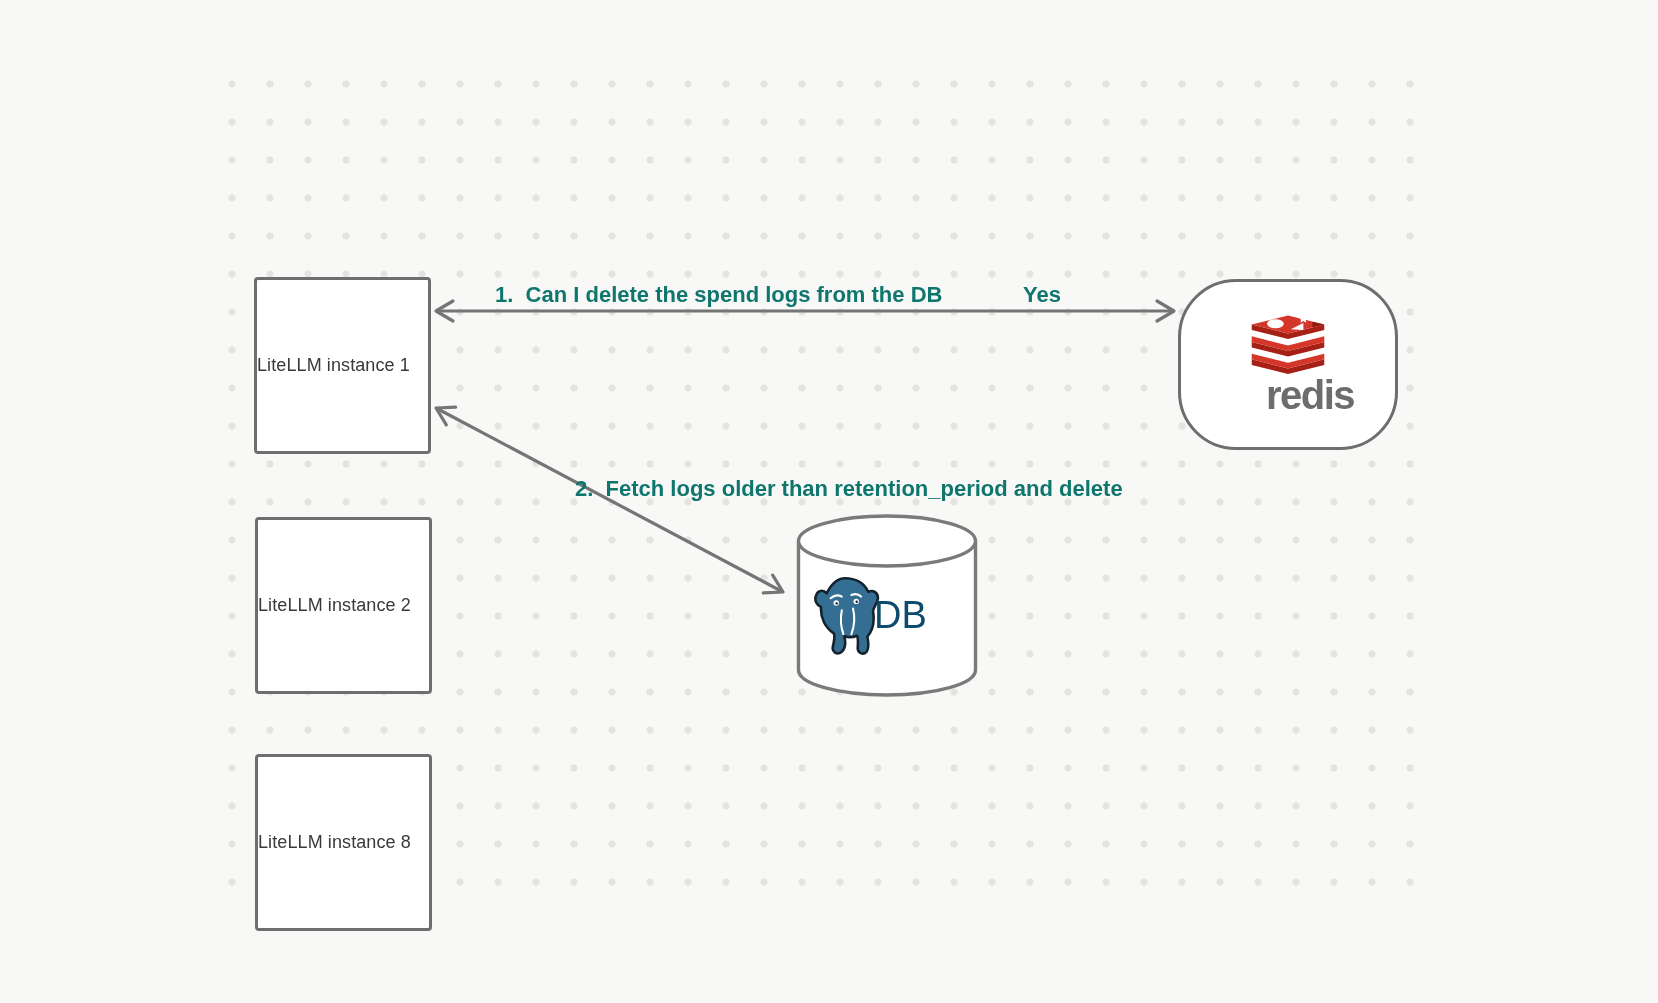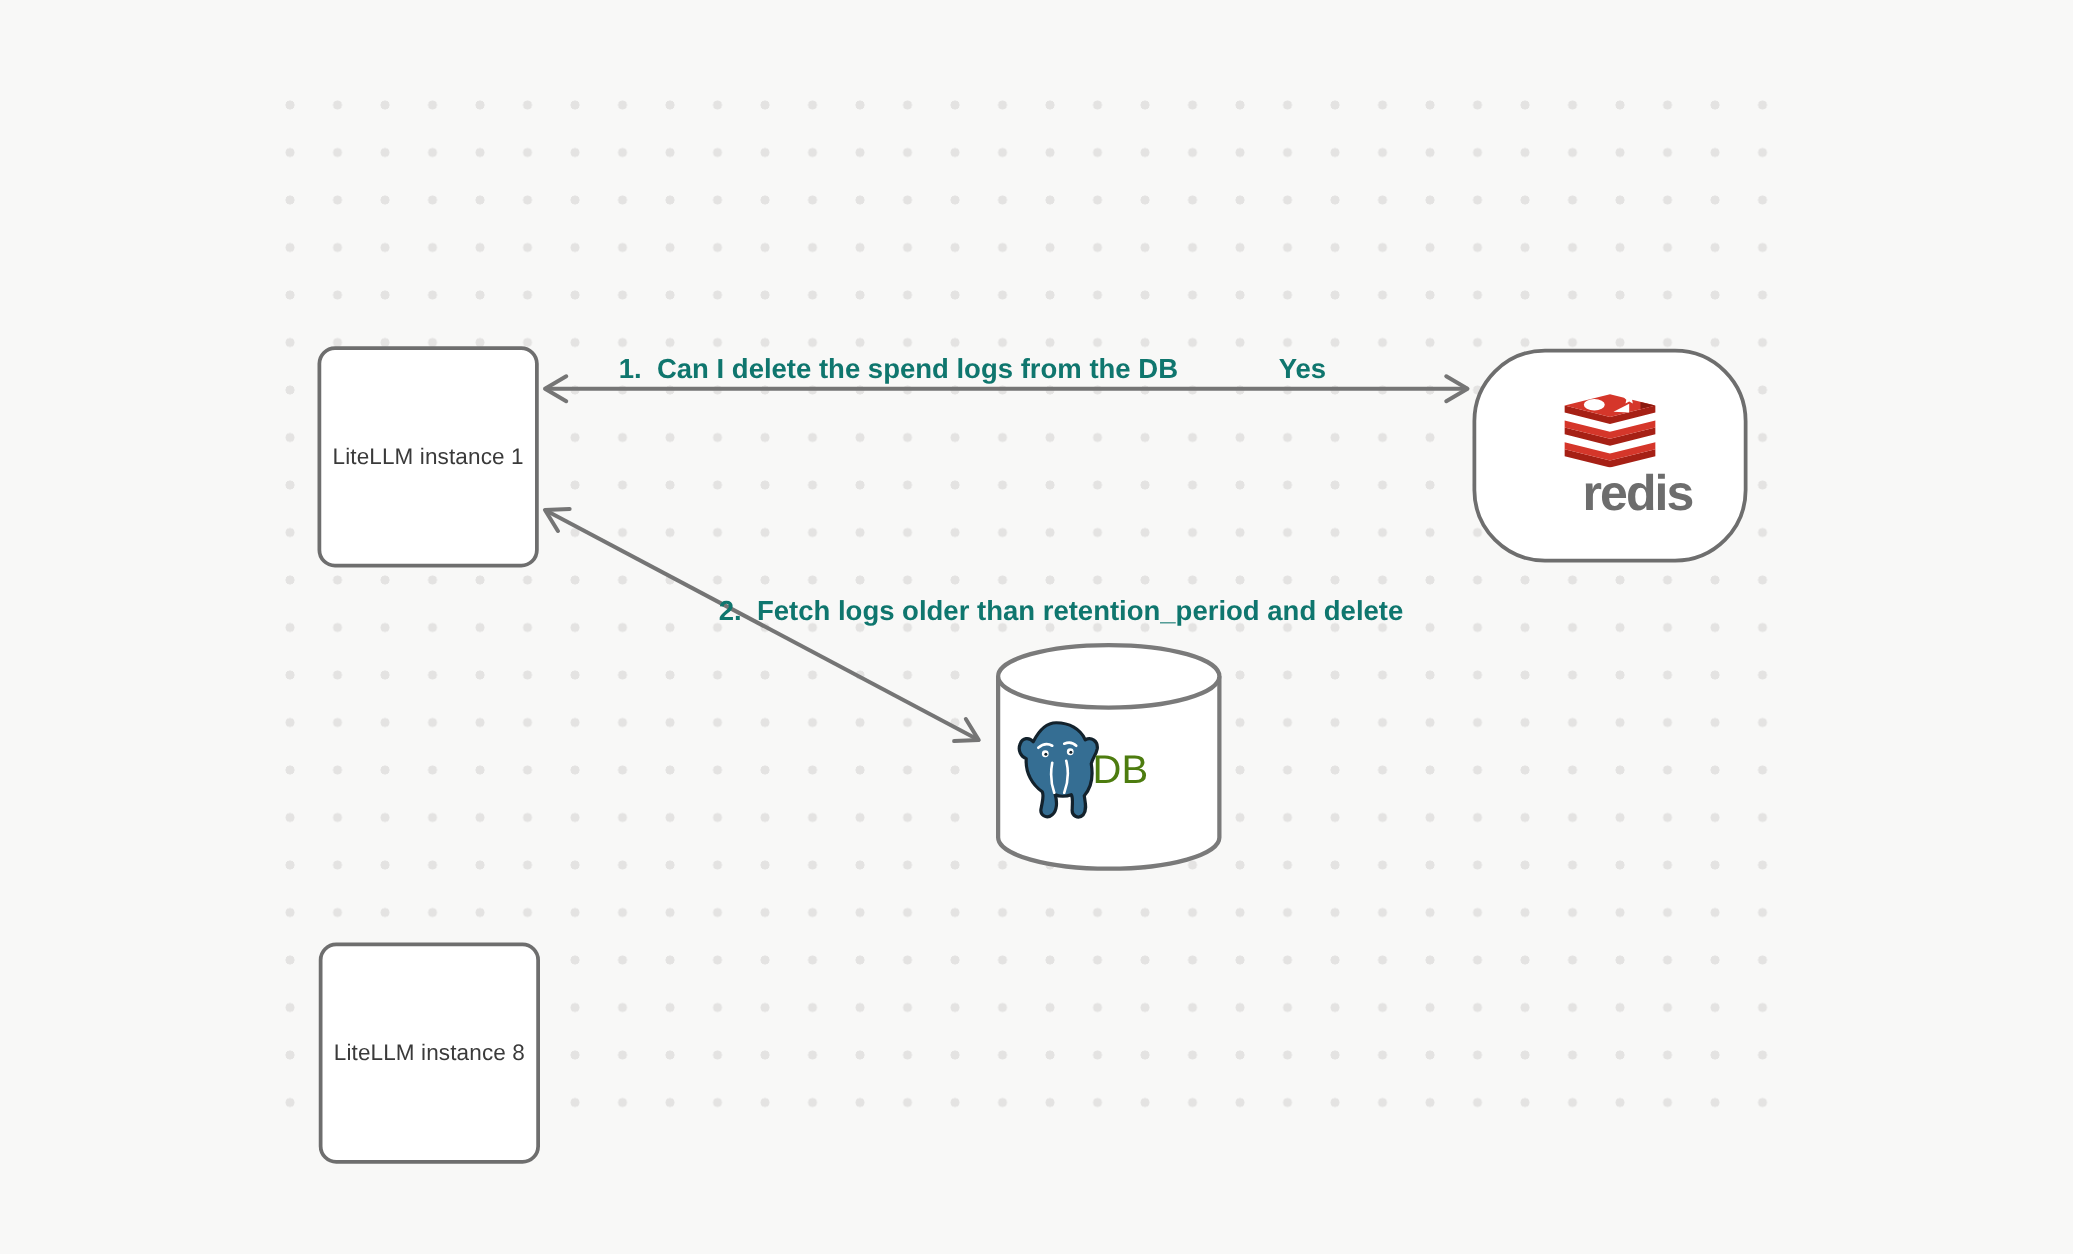--- a/index.html
+++ b/index.html
@@ -12,22 +12,22 @@
     background-image:radial-gradient(circle,#e4e3e2 3.4px,rgba(0,0,0,0) 3.8px);
     background-size:38px 38px;background-position:0 0;
   }
 
   
   svg.arrows{position:absolute;left:0;top:0;width:1658px;height:1003px;}
 
   
   .box{
     position:absolute;width:177px;height:177px;background:#ffffff;
-    border:3px solid #6e6e6e;border-radius:14px;box-sizing:border-box;
-    display:flex;align-items:center;justify-content:center;
+    border:3px solid #6e6e6e;border-radius:4px;box-sizing:border-box;
+    display:flex;align-items:center;justify-content:flex-start;
   }
   .box span{font-size:18px;color:#3a3a3a;letter-spacing:.1px;}
   .box1{left:254px;top:277px;}
   .box2{left:255px;top:517px;}
   .box3{left:255px;top:754px;}
 
   
   .redis-node{
     position:absolute;left:1178px;top:279px;width:220px;height:171px;
     background:#ffffff;border:3px solid #6e6e6e;border-radius:58px;box-sizing:border-box;
@@ -35,21 +35,21 @@
   }
   .redis-word{
     font-size:40px;font-weight:700;color:#6d6d6d;letter-spacing:-1.5px;
     line-height:1;margin-top:1px;margin-left:44px;
   }
 
   
   .cylinder{position:absolute;left:795px;top:512px;width:184px;height:190px;}
   .cylinder > svg.shape{position:absolute;left:0;top:0;}
   .db-content{position:absolute;left:14px;top:62px;display:flex;align-items:center;}
-  .db-word{font-size:32px;color:#4d7c0f;margin-left:-7px;letter-spacing:0;}
+  .db-word{font-size:38px;color:#0c4a6e;margin-left:-7px;letter-spacing:0;}
 
   
   .flow-label{
     position:absolute;font-size:22px;font-weight:700;color:#0f766e;
     white-space:pre;line-height:1.2;
   }
   .lbl1{left:495px;top:282px;}
   .lbl1-yes{left:1023px;top:282px;}
   .lbl2{left:575px;top:452px;margin-top:24px;}
 </style>
@@ -65,20 +65,23 @@
       <marker id="ah" viewBox="0 0 30 30" markerWidth="30" markerHeight="30" refX="24" refY="15" orient="auto-start-reverse" markerUnits="userSpaceOnUse">
         <path d="M7,5 L24,15 L7,25" fill="none" stroke="#757575" stroke-width="3.2" stroke-linecap="round" stroke-linejoin="round"></path>
       </marker>
     </defs>
     <line x1="436" y1="311" x2="1174" y2="311" stroke="#757575" stroke-width="3.2" marker-start="url(#ah)" marker-end="url(#ah)"></line>
     <line x1="436" y1="408" x2="783" y2="592" stroke="#757575" stroke-width="3.2" marker-start="url(#ah)" marker-end="url(#ah)"></line>
   </svg>
 
   <div class="box box1">
     <span>LiteLLM instance 1</span>
+  </div>
+  <div class="box box2">
+    <span>LiteLLM instance 2</span>
   </div>
   <div class="box box3">
     <span>LiteLLM instance 8</span>
   </div>
 
   <div class="redis-node">
     <svg width="84" height="60" viewBox="0 0 120 86">
 
       <path d="M8,65 L60,78 L112,65 L112,73 L60,86 L8,73 Z" fill="#a62015"></path>
       <path d="M8,57 L60,70 L112,57 L112,65 L60,78 L8,65 Z" fill="#d5362a"></path>

